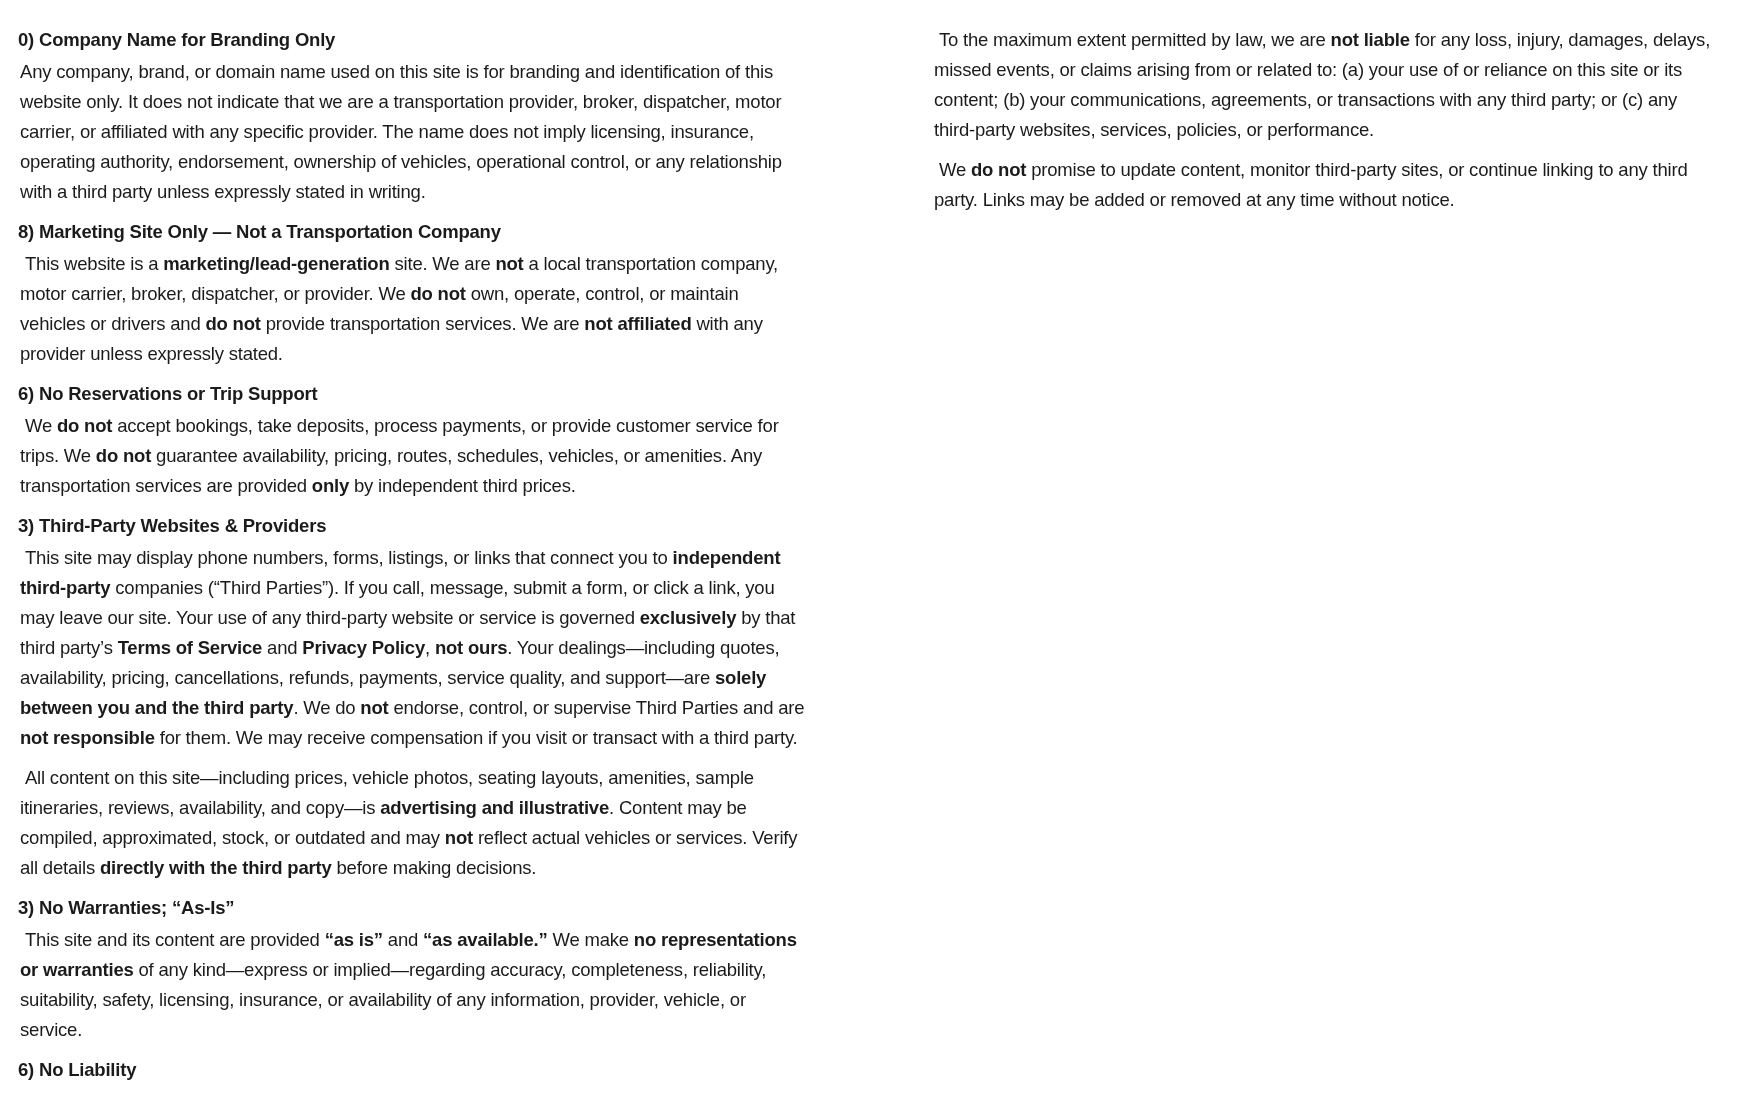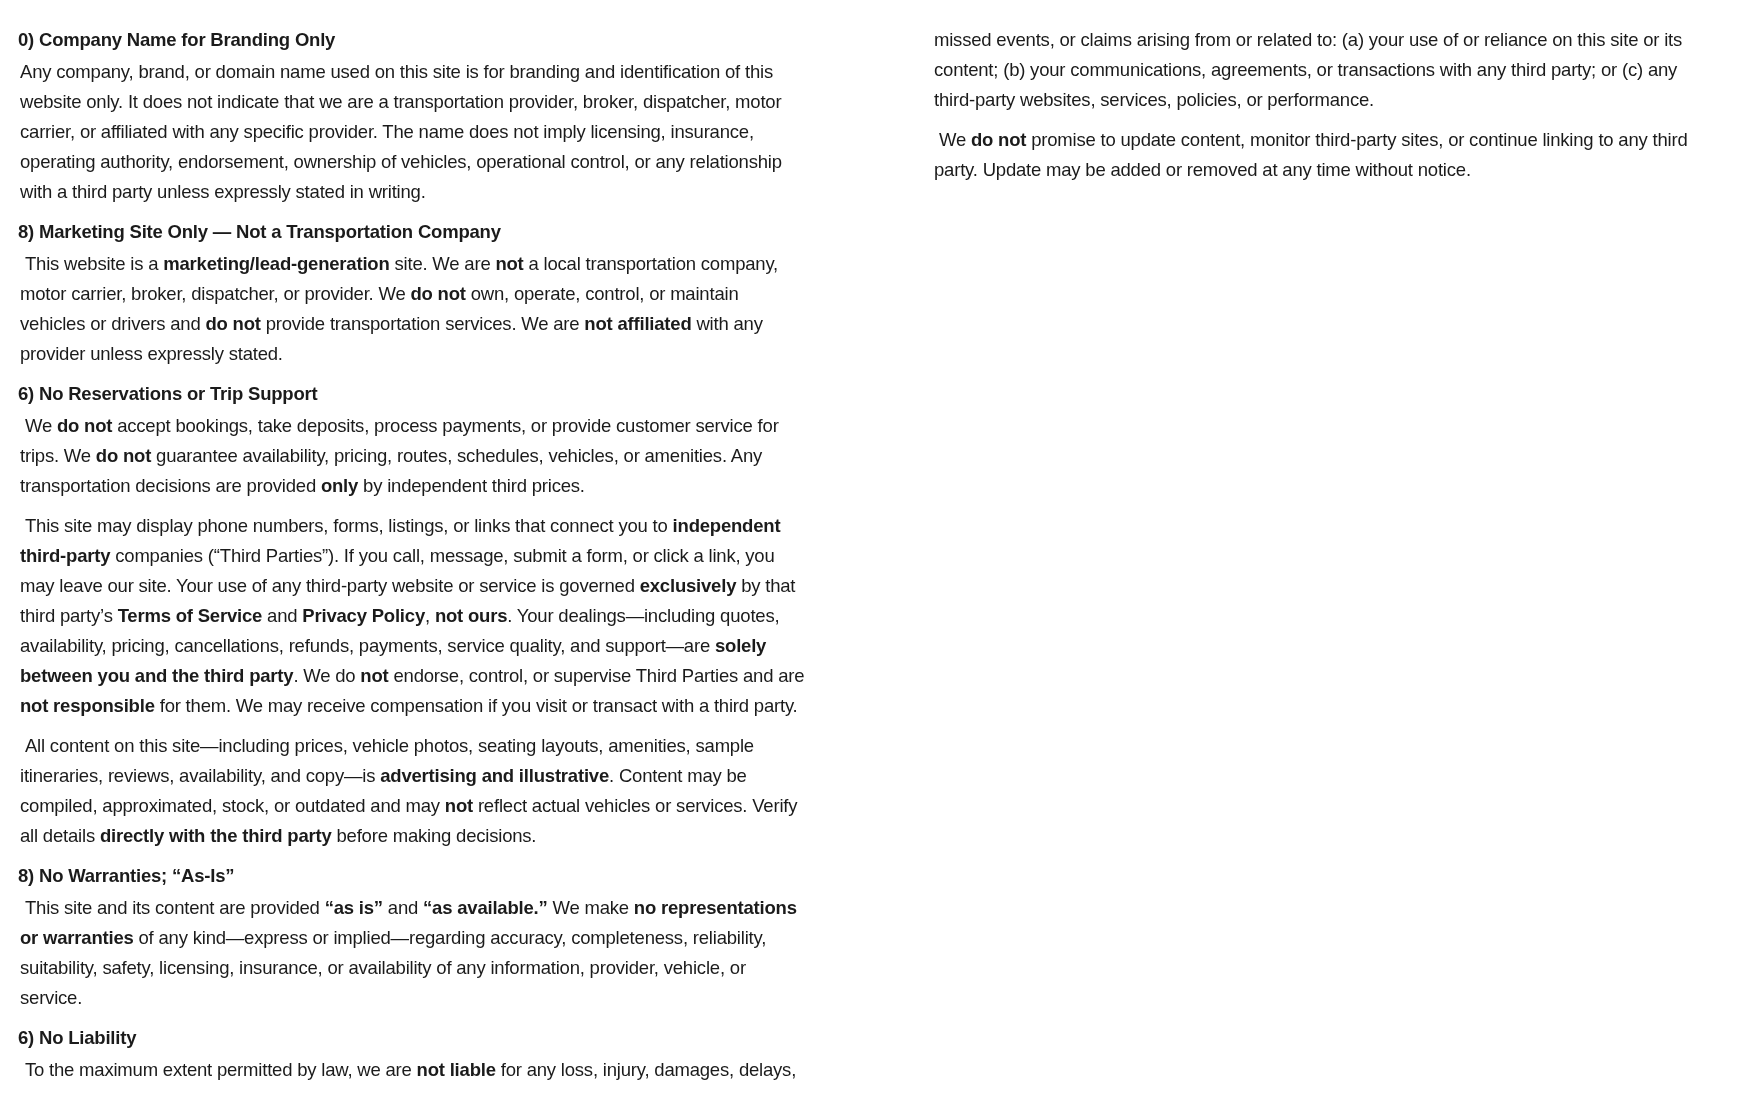--- a/index.html
+++ b/index.html
@@ -56,33 +56,34 @@
       <section class="section">
         <h2>0) Company Name for Branding Only</h2>
         <p><span>Any company, brand, or domain name used on this site is for branding and identification of this website only. It does not indicate that we are a transportation provider, broker, dispatcher, motor carrier, or affiliated with any specific provider. The name does not imply licensing, insurance, operating authority, endorsement, ownership of vehicles, operational control, or any relationship with a third party unless expressly stated in writing.</span></p>
       </section>
       <section class="section">
         <h2>8) Marketing Site Only — Not a Transportation Company</h2>
         <p><span> This website is a </span><span class="b">marketing/lead-generation</span><span> site. We are </span><span class="b">not</span><span> a local transportation company, motor carrier, broker, dispatcher, or provider. We </span><span class="b">do not</span><span> own, operate, control, or maintain vehicles or drivers and </span><span class="b">do not</span><span> provide transportation services. We are </span><span class="b">not affiliated</span><span> with any provider unless expressly stated.</span></p>
       </section>
       <section class="section">
         <h2>6) No Reservations or Trip Support</h2>
-        <p><span> We </span><span class="b">do not</span><span> accept bookings, take deposits, process payments, or provide customer service for trips. We </span><span class="b">do not</span><span> guarantee availability, pricing, routes, schedules, vehicles, or amenities. Any transportation decisions are provided </span><span class="b">only</span><span> by independent third prices.</span></p>
+        <p><span> We </span><span class="b">do not</span><span> accept bookings, take deposits, process payments, or provide customer service for trips. We </span><span class="b">do not</span><span> guarantee availability, pricing, routes, schedules, vehicles, or amenities. Any transportation services are provided </span><span class="b">only</span><span> by independent third prices.</span></p>
       </section>
       <section class="section">
+        <h2>3) Third-Party Websites &amp; Providers</h2>
         <p><span> This site may display phone numbers, forms, listings, or links that connect you to </span><span class="b">independent third-party</span><span> companies (“Third Parties”). If you call, message, submit a form, or click a link, you may leave our site. Your use of any third-party website or service is governed </span><span class="b">exclusively</span><span> by that third party’s </span><span class="b">Terms of Service</span><span> and </span><span class="b">Privacy Policy</span><span>, </span><span class="b">not ours</span><span>. Your dealings—including quotes, availability, pricing, cancellations, refunds, payments, service quality, and support—are </span><span class="b">solely between you and the third party</span><span>. We do </span><span class="b">not</span><span> endorse, control, or supervise Third Parties and are </span><span class="b">not responsible</span><span> for them. We may receive compensation if you visit or transact with a third party.</span></p>
       </section>
       <section class="section">
         <p><span> All content on this site—including prices, vehicle photos, seating layouts, amenities, sample itineraries, reviews, availability, and copy—is </span><span class="b">advertising and illustrative</span><span>. Content may be compiled, approximated, stock, or outdated and may </span><span class="b">not</span><span> reflect actual vehicles or services. Verify all details </span><span class="b">directly with the third party</span><span> before making decisions.</span></p>
       </section>
       <section class="section">
-        <h2>8) No Warranties; “As-Is”</h2>
+        <h2>3) No Warranties; “As-Is”</h2>
         <p><span> This site and its content are provided </span><span class="b">“as is”</span><span> and </span><span class="b">“as available.”</span><span> We make </span><span class="b">no representations or warranties</span><span> of any kind—express or implied—regarding accuracy, completeness, reliability, suitability, safety, licensing, insurance, or availability of any information, provider, vehicle, or service.</span></p>
       </section>
       <section class="section">
         <h2>6) No Liability</h2>
         <p><span> To the maximum extent permitted by law, we are </span><span class="b">not liable</span><span> for any loss, injury, damages, delays, missed events, or claims arising from or related to: (a) your use of or reliance on this site or its content; (b) your communications, agreements, or transactions with any third party; or (c) any third-party websites, services, policies, or performance.</span></p>
       </section>
       <section class="section">
-        <p><span> We </span><span class="b">do not</span><span> promise to update content, monitor third-party sites, or continue linking to any third party. Update may be added or removed at any time without notice.</span></p>
+        <p><span> We </span><span class="b">do not</span><span> promise to update content, monitor third-party sites, or continue linking to any third party. Links may be added or removed at any time without notice.</span></p>
       </section>
     </div>
 </div>
 
 </body></html>

